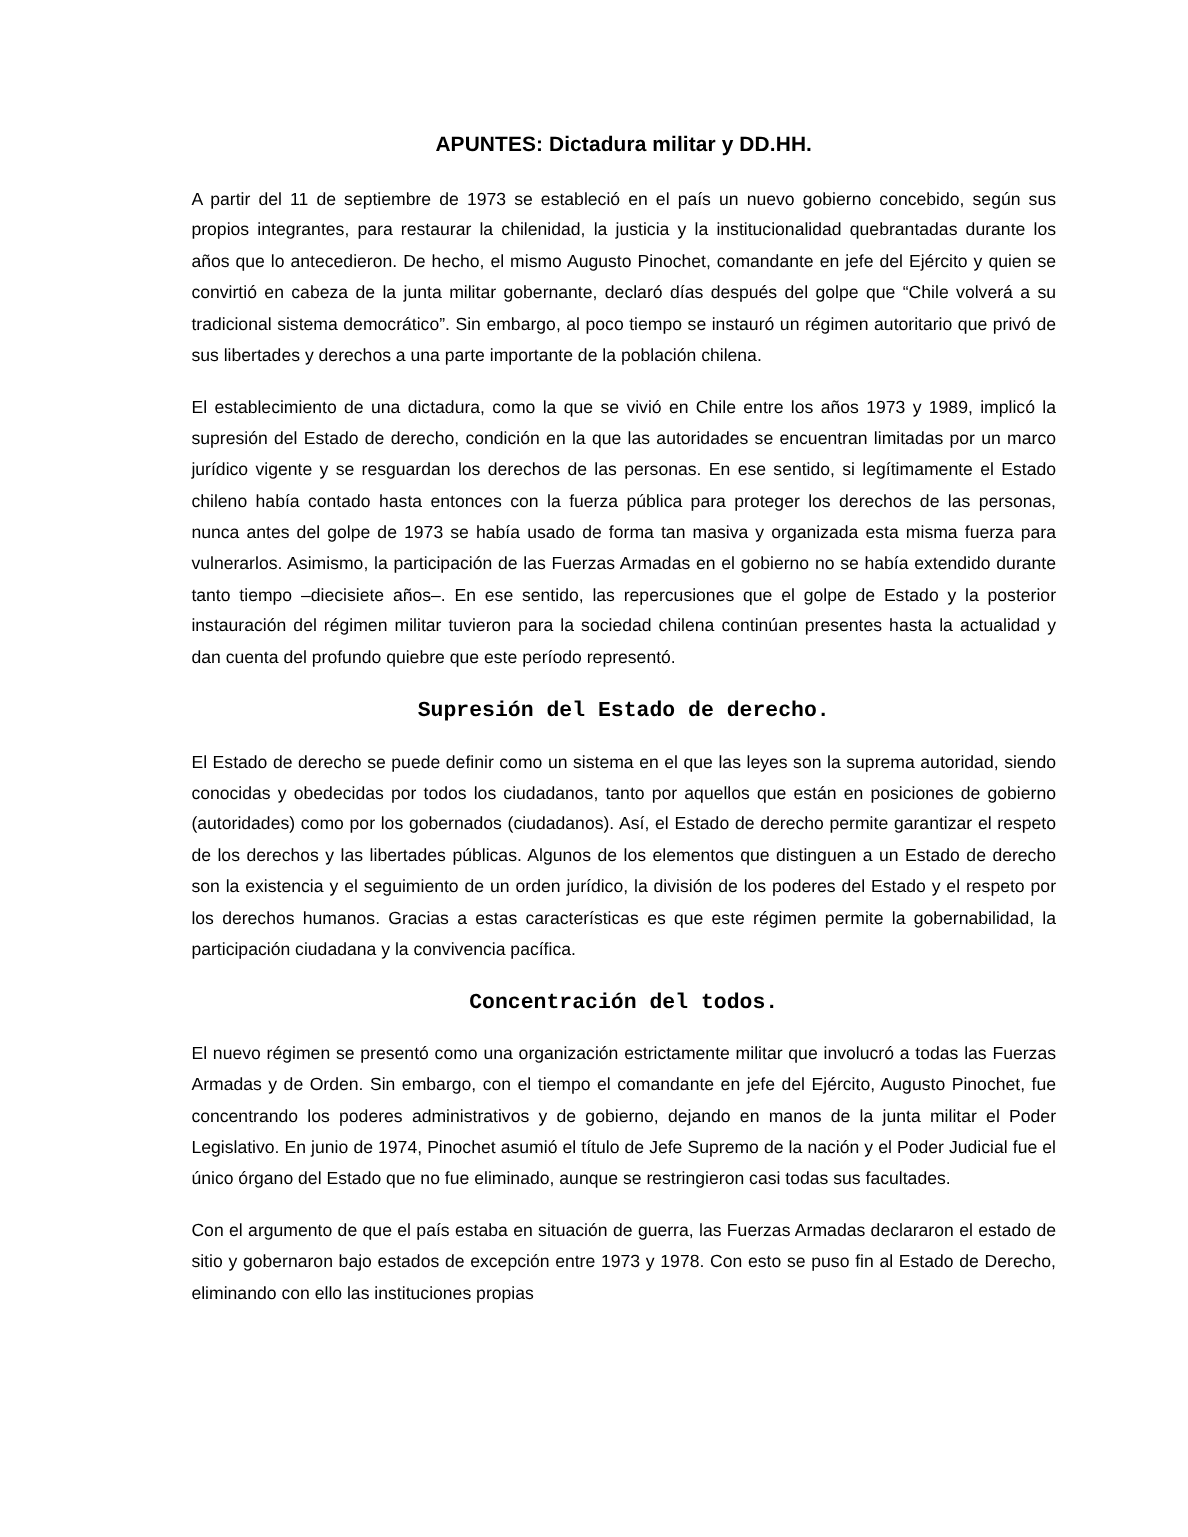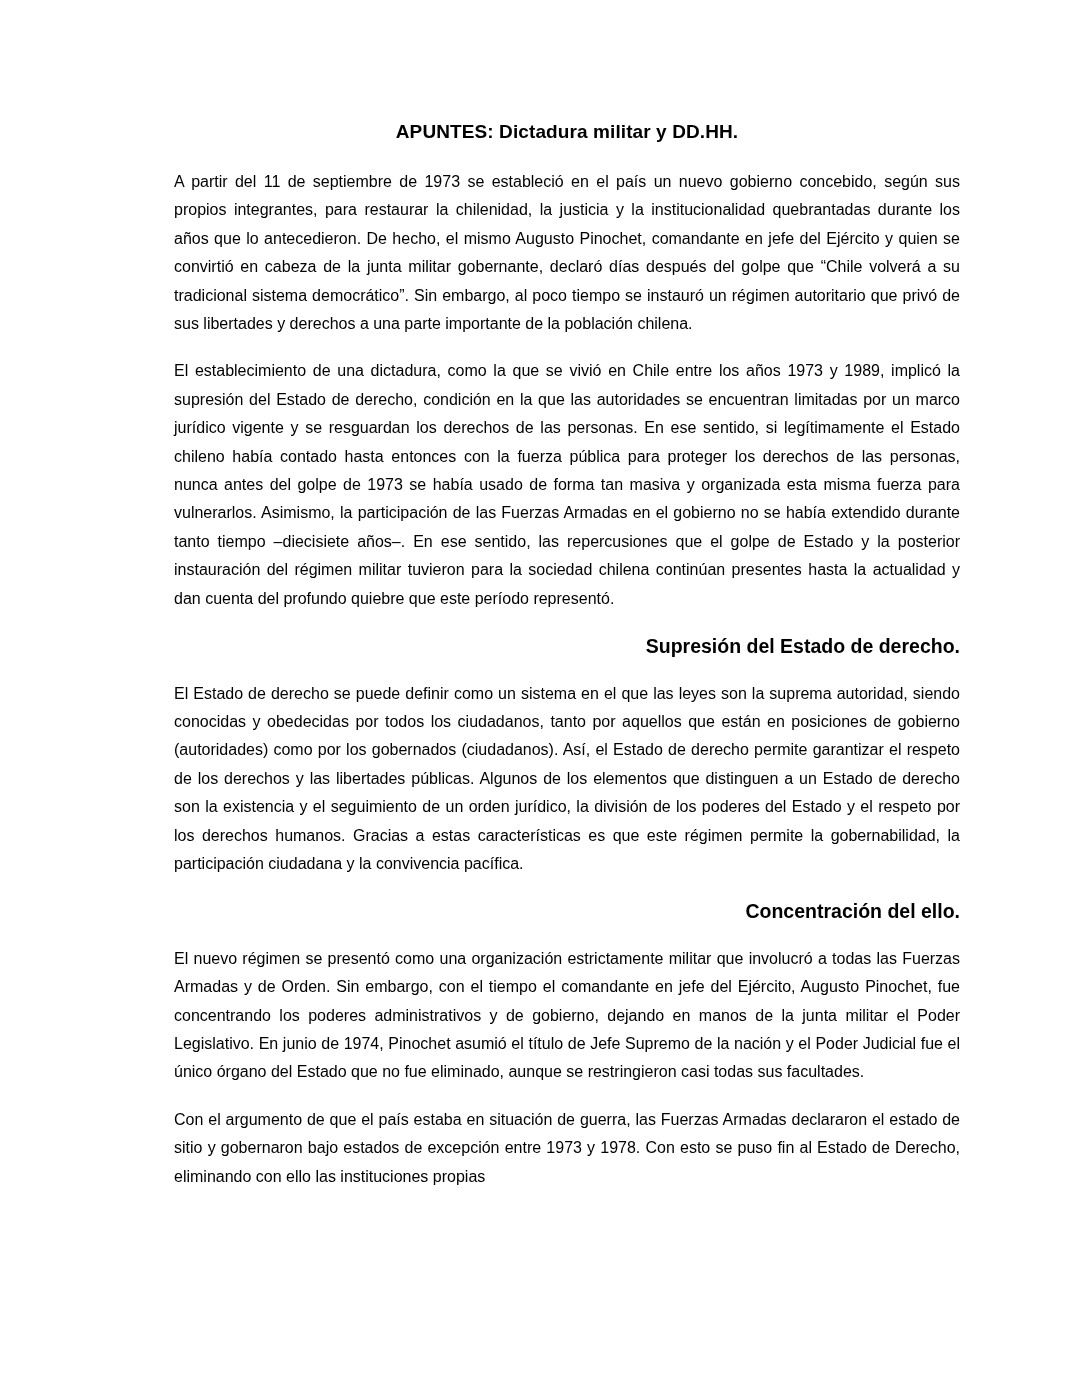--- a/index.html
+++ b/index.html
@@ -44,41 +44,42 @@
     hyphens: none;
     word-spacing: 0px;
   }
   .para:last-child {
     margin-bottom: 0;
   }
   .section-heading {
     font-size: 19.5px;
     font-weight: bold;
     line-height: 28.4px;
-    text-align: right;
+    text-align: center;
     margin: 0 0 19px 0;
+    font-family: Liberation Mono, monospace;
   }
 </style>
 </head>
 <body>
 
 <div class="page">
   <div class="content">
 
     <h1 class="doc-title">APUNTES: Dictadura militar y DD.HH.</h1>
 
     <p class="para">A partir del 11 de septiembre de 1973 se estableció en el país un nuevo gobierno concebido, según sus propios integrantes, para restaurar la chilenidad, la justicia y la institucionalidad quebrantadas durante los años que lo antecedieron. De hecho, el mismo Augusto Pinochet, comandante en jefe del Ejército y quien se convirtió en cabeza de la junta militar gobernante, declaró días después del golpe que “Chile volverá a su tradicional sistema democrático”. Sin embargo, al poco tiempo se instauró un régimen autoritario que privó de sus libertades y derechos a una parte importante de la población chilena.</p>
 
     <p class="para">El establecimiento de una dictadura, como la que se vivió en Chile entre los años 1973 y 1989, implicó la supresión del Estado de derecho, condición en la que las autoridades se encuentran limitadas por un marco jurídico vigente y se resguardan los derechos de las personas. En ese sentido, si legítimamente el Estado chileno había contado hasta entonces con la fuerza pública para proteger los derechos de las personas, nunca antes del golpe de 1973 se había usado de forma tan masiva y organizada esta misma fuerza para vulnerarlos. Asimismo, la participación de las Fuerzas Armadas en el gobierno no se había extendido durante tanto tiempo –diecisiete años–. En ese sentido, las repercusiones que el golpe de Estado y la posterior instauración del régimen militar tuvieron para la sociedad chilena continúan presentes hasta la actualidad y dan cuenta del profundo quiebre que este período representó.</p>
 
     <h2 class="section-heading">Supresión del Estado de derecho.</h2>
 
     <p class="para">El Estado de derecho se puede definir como un sistema en el que las leyes son la suprema autoridad, siendo conocidas y obedecidas por todos los ciudadanos, tanto por aquellos que están en posiciones de gobierno (autoridades) como por los gobernados (ciudadanos). Así, el Estado de derecho permite garantizar el respeto de los derechos y las libertades públicas. Algunos de los elementos que distinguen a un Estado de derecho son la existencia y el seguimiento de un orden jurídico, la división de los poderes del Estado y el respeto por los derechos humanos. Gracias a estas características es que este régimen permite la gobernabilidad, la participación ciudadana y la convivencia pacífica.</p>
 
-    <h2 class="section-heading">Concentración del ello.</h2>
+    <h2 class="section-heading">Concentración del todos.</h2>
 
     <p class="para">El nuevo régimen se presentó como una organización estrictamente militar que involucró a todas las Fuerzas Armadas y de Orden. Sin embargo, con el tiempo el comandante en jefe del Ejército, Augusto Pinochet, fue concentrando los poderes administrativos y de gobierno, dejando en manos de la junta militar el Poder Legislativo. En junio de 1974, Pinochet asumió el título de Jefe Supremo de la nación y el Poder Judicial fue el único órgano del Estado que no fue eliminado, aunque se restringieron casi todas sus facultades.</p>
 
 
     <p class="para">Con el argumento de que el país estaba en situación de guerra, las Fuerzas Armadas declararon el estado de sitio y gobernaron bajo estados de excepción entre 1973 y 1978. Con esto se puso fin al Estado de Derecho, eliminando con ello las instituciones propias</p>
 
   </div>
 </div>
 
 </body></html>

